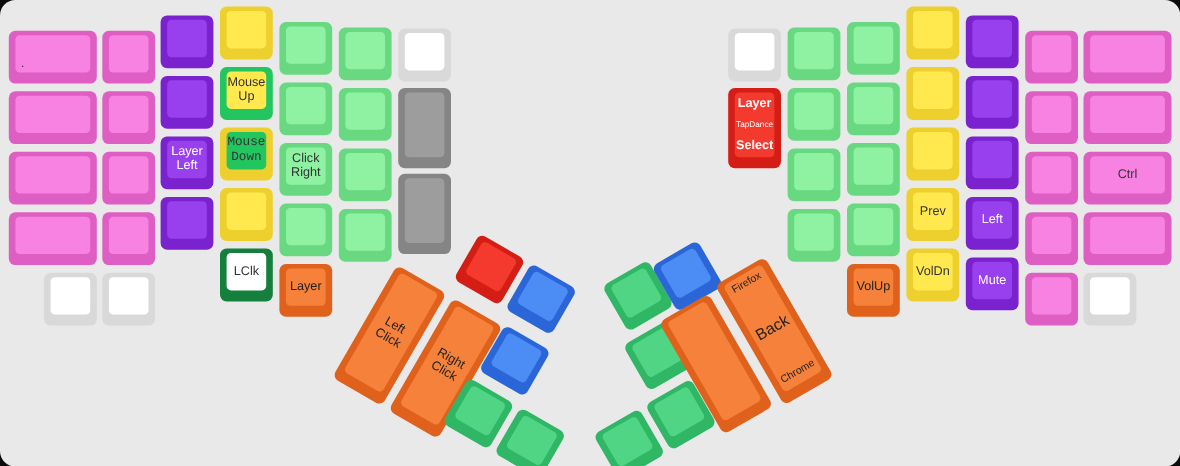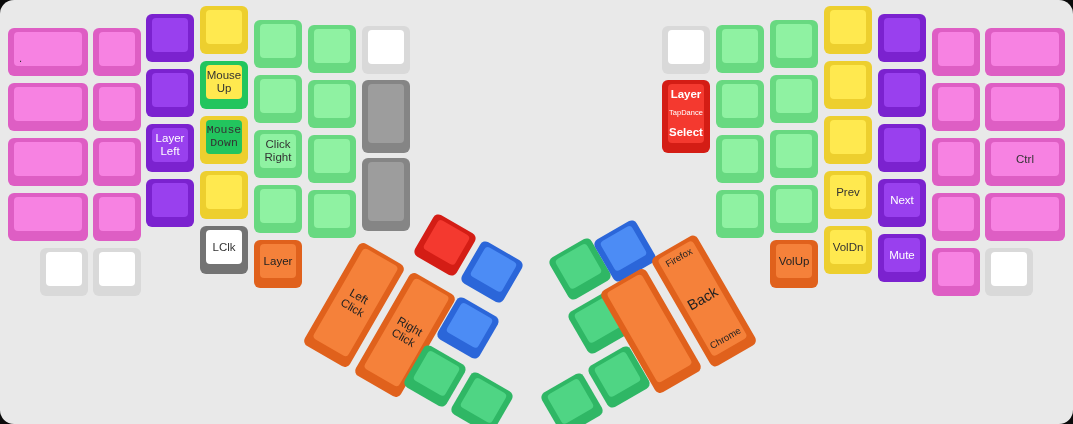--- a/index.html
+++ b/index.html
@@ -89,21 +89,21 @@
       </div>
     </div>
     <div class="key" style="left: 200px; top: 116px; width: 48px; height: 48px; background: rgb(237, 207, 46);">
       <div class="face" style="background: #22c55e; color: rgb(51, 51, 51); font-family: Liberation Mono, monospace;">
         <span class="lbl">Mouse Down</span>
       </div>
     </div>
     <div class="key" style="left: 200px; top: 171px; width: 48px; height: 48px; background: rgb(237, 207, 46);">
       <div class="face" style="background: rgb(255, 233, 79); color: rgb(51, 51, 51);"></div>
     </div>
-    <div class="key" style="left: 200px; top: 226px; width: 48px; height: 48px; background: #737373; padding-left: 32px;">
+    <div class="key" style="left: 200px; top: 226px; width: 48px; height: 48px; background: #15803d; padding-left: 32px;">
       <div class="face" style="background: rgb(255, 255, 255); color: rgb(51, 51, 51);">
         <span class="lbl">LClk</span>
       </div>
     </div>
     <div class="key" style="left: 254px; top: 20px; width: 48px; height: 48px; background: rgb(104, 217, 129);">
       <div class="face" style="background: rgb(143, 242, 162); color: rgb(51, 51, 51);"></div>
     </div>
     <div class="key" style="left: 254px; top: 75px; width: 48px; height: 48px; background: rgb(104, 217, 129);">
       <div class="face" style="background: rgb(143, 242, 162); color: rgb(51, 51, 51);"></div>
     </div>
@@ -253,21 +253,21 @@
       <div class="face" style="background: rgb(153, 64, 238); color: rgb(255, 255, 255);"></div>
     </div>
     <div class="key" style="left: 878px; top: 69px; width: 48px; height: 48px; background: rgb(123, 34, 207);">
       <div class="face" style="background: rgb(153, 64, 238); color: rgb(255, 255, 255);"></div>
     </div>
     <div class="key" style="left: 878px; top: 124px; width: 48px; height: 48px; background: rgb(123, 34, 207);">
       <div class="face" style="background: rgb(153, 64, 238); color: rgb(255, 255, 255);"></div>
     </div>
     <div class="key" style="left: 878px; top: 179px; width: 48px; height: 48px; background: rgb(123, 34, 207);">
       <div class="face" style="background: rgb(153, 64, 238); color: rgb(255, 255, 255);">
-        <span class="lbl">Next</span>
+        <span class="lbl">Left</span>
       </div>
     </div>
     <div class="key" style="left: 878px; top: 234px; width: 48px; height: 48px; background: rgb(123, 34, 207);">
       <div class="face" style="background: rgb(153, 64, 238); color: rgb(255, 255, 255);">
         <span class="lbl">Mute</span>
       </div>
     </div>
     <div class="key" style="left: 932px; top: 28px; width: 48px; height: 48px; background: rgb(222, 94, 196);">
       <div class="face" style="background: rgb(247, 130, 226); color: rgb(51, 51, 51);"></div>
     </div>

